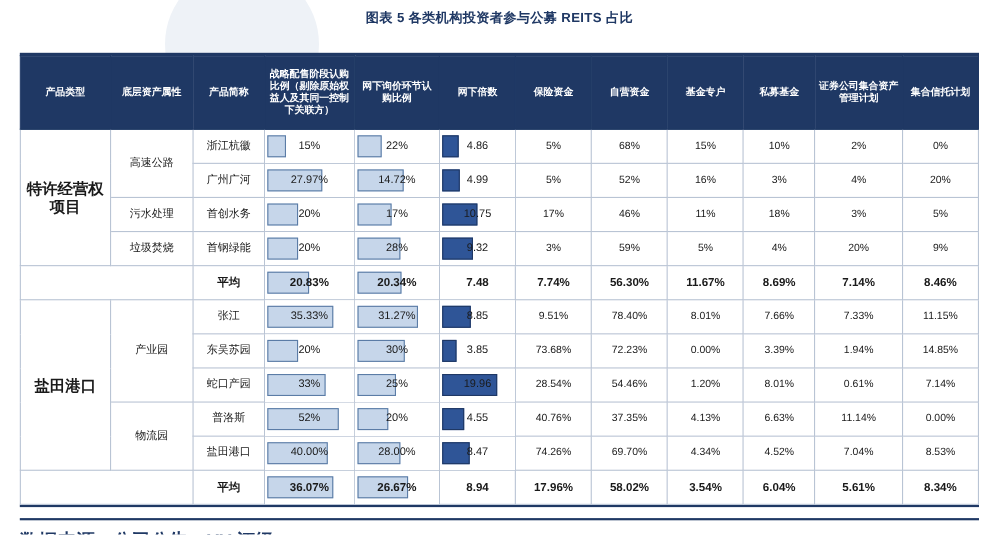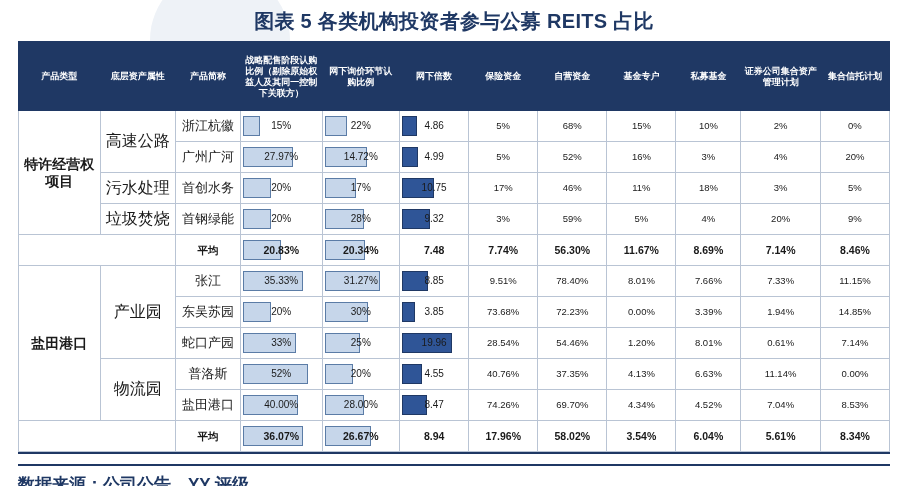--- a/index.html
+++ b/index.html
@@ -16,25 +16,25 @@
     left:150px;top:-30px;
     width:140px;height:140px;
     border-radius:50%;
     background:#eef2f7;
     z-index:0;
   }
   .title{
     position:relative;
     z-index:2;
     text-align:center;
-    font-size:20px;
+    font-size:12px;
     font-weight:bold;
     color:#1f3864;
     padding-top:8px;
-    padding-bottom:6px;
+    padding-bottom:23px;
     letter-spacing:.3px;
   }
   .table-wrap{
     position:relative;
     z-index:2;
     margin:0 18px;
     border-top:2px solid #1f3864;
     border-bottom:2px solid #1f3864;
   }
   table{
@@ -55,22 +55,22 @@
     color:#ffffff;
     font-weight:bold;
     font-size:9px;
     height:62px;
     padding:2px 3px;
     border:1px solid #1f3864;
     line-height:1.25;
   }
   tbody td{height:28px;background:#ffffff;}
   td.cat{font-weight:bold;font-size:14px;}
-  td.sub{font-size:16px;}
-  td.name{font-size:13px;}
+  td.sub{font-size:10px;}
+  td.name{font-size:10px;}
   tr.avg td{font-weight:bold;font-size:10.5px;}
   tr.avg td.name{font-weight:bold;}
   .barcell{position:relative;padding:0;}
   .barbox{
     position:relative;
     display:flex;
     align-items:center;
     height:26px;
     width:100%;
   }

